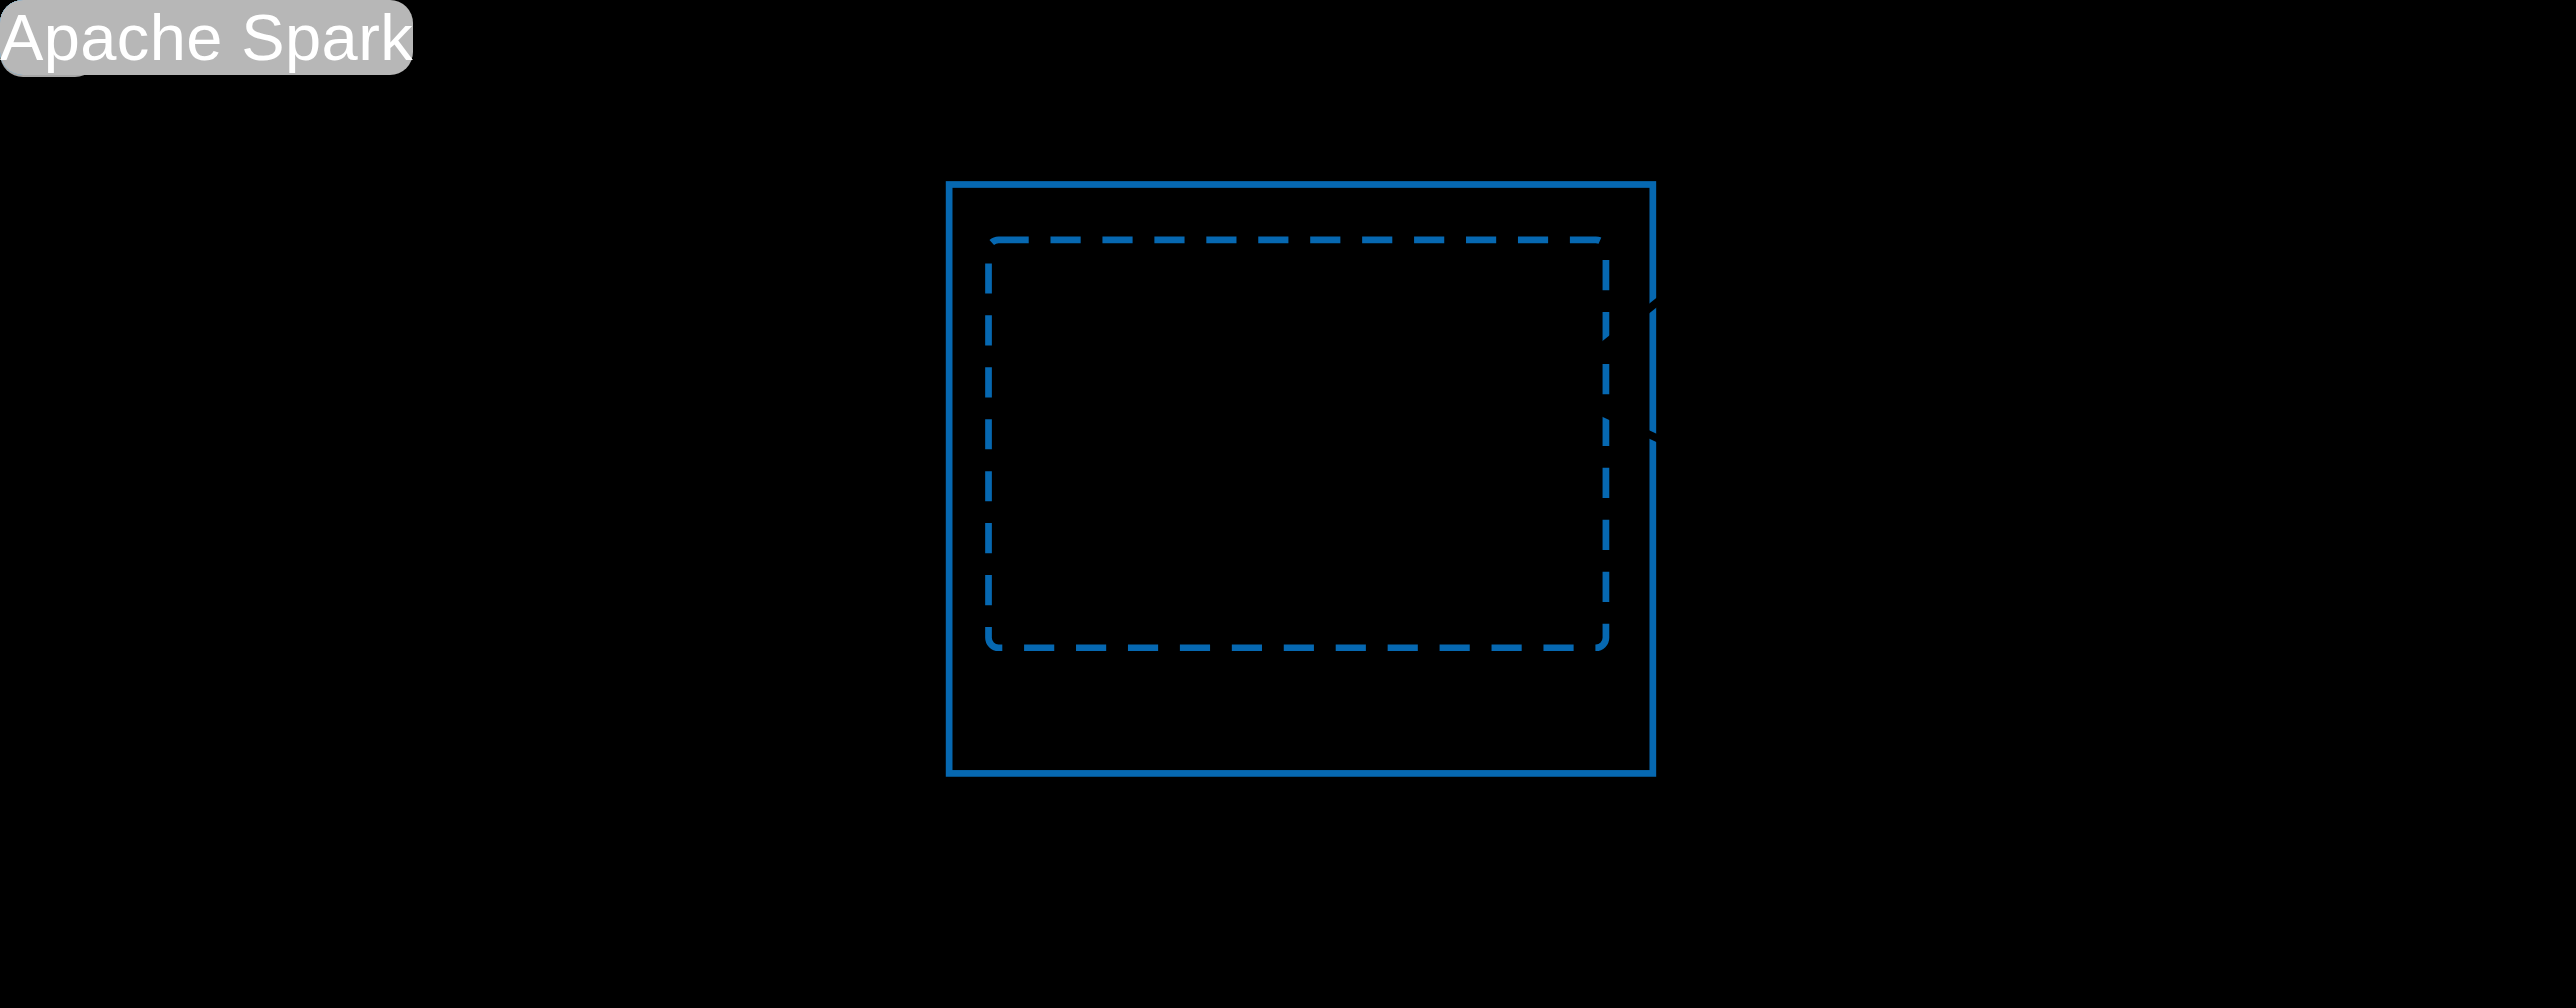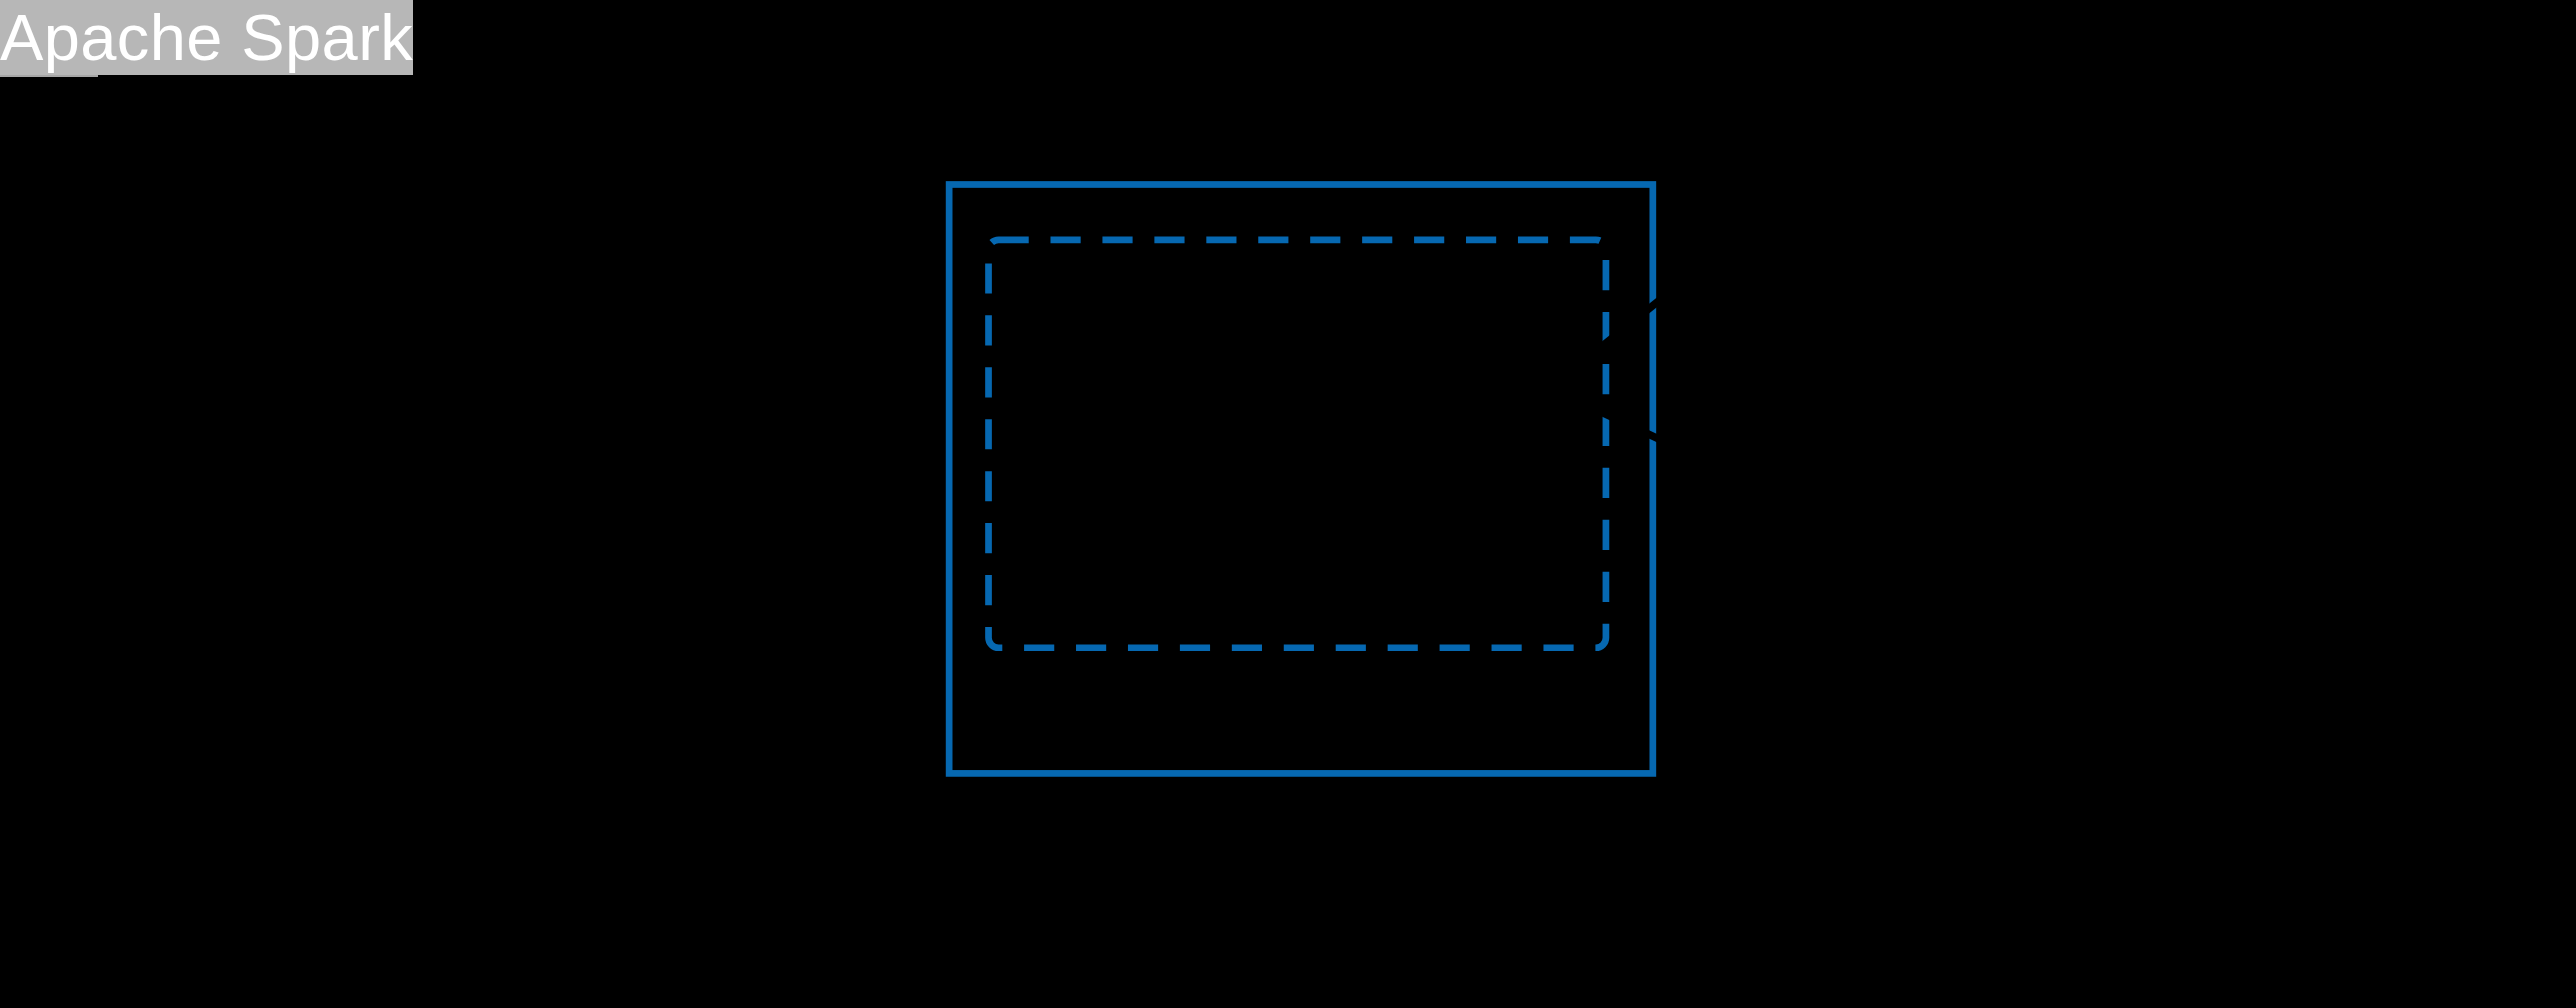--- a/index.html
+++ b/index.html
@@ -9,21 +9,21 @@
   html,body{margin:0;padding:0;background:var(--bg);}
   #stage{
     position:relative; width:2576px; height:1009px; overflow:hidden;
     background:var(--bg);
     font-family:"Liberation Sans", sans-serif;
   }
   .layer{position:absolute;left:0;top:0;width:2576px;height:1009px;}
   svg{display:block;}
   .box{
     position:absolute; display:flex; align-items:center; justify-content:center;
-    font-size:65px; letter-spacing:0.4px; white-space:nowrap;
+    font-size:65px; letter-spacing:0.4px; white-space:nowrap;border-radius:23px;
   }
   .fill-intel{background:var(--intel-blue); color:var(--text-light);}
   .fill-yellow{background:var(--yellow); color:var(--text-dark);}
   .fill-bright{background:var(--bright-blue); color:var(--text-light);}
   .fill-gray-os{background:var(--gray-os); color:var(--text-light); font-weight:700;}
   .fill-gray-spark{background:var(--gray-spark); color:var(--text-light);}
 
   
   #sgx-box   {left:0;    top:502; width:625; height:227;}
   #app-box   {left:1227; top:351; width:623; height:226;}

